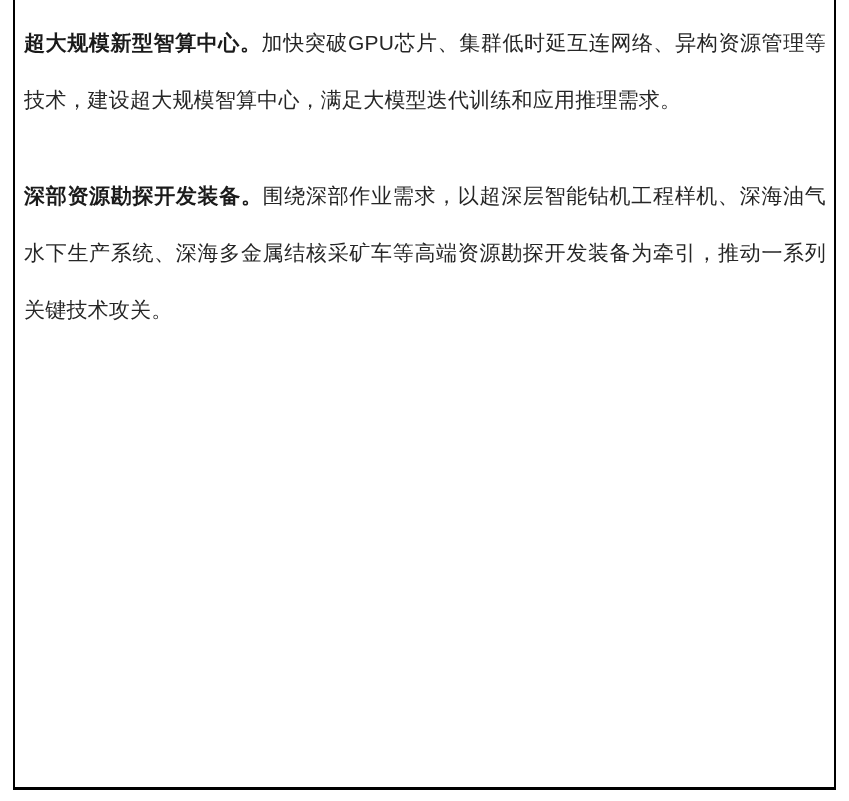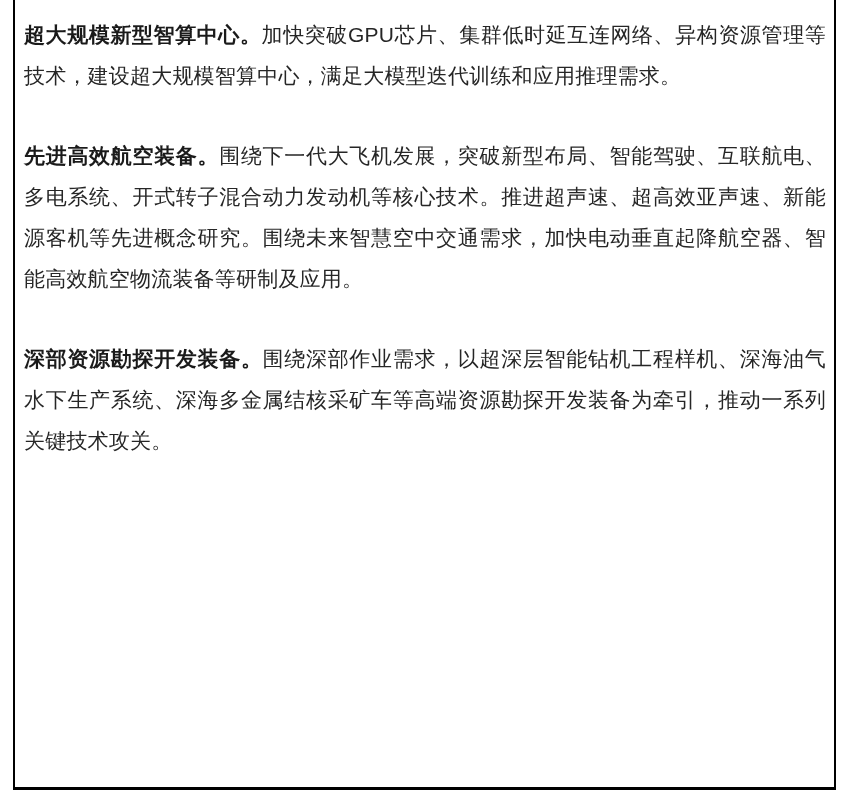--- a/index.html
+++ b/index.html
@@ -19,21 +19,21 @@
     width: 823px;
     min-height: 790px;
     border-left: 2px solid #000000;
     border-right: 2px solid #000000;
     border-bottom: 3px solid #000000;
     padding: 14px 8px 6px 9px;
   }
   .para {
     margin: 0 0 39px 0;
     font-size: 21px;
-    line-height: 41px;
+    line-height: 57px;
     color: #262626;
     text-align: justify;
     text-justify: inter-character;
     letter-spacing: 0.2px;
   }
   .para:last-child {
     margin-bottom: 0;
   }
   .para .term {
     font-weight: 700;
@@ -42,17 +42,16 @@
 </style>
 </head>
 <body>
 
 <div class="doc-cell">
 
   <p class="para"><span class="term">超大规模新型智算中心。</span><span>加快突破GPU芯片、集群低时延互连网络、异构资源管理等技术，建设超大规模智算中心，满足大模型迭代训练和应用推理需求。</span></p>
 
 
 
-  <p class="para"><span class="term">先进高效航空装备。</span><span>围绕下一代大飞机发展，突破新型布局、智能驾驶、互联航电、多电系统、开式转子混合动力发动机等核心技术。推进超声速、超高效亚声速、新能源客机等先进概念研究。围绕未来智慧空中交通需求，加快电动垂直起降航空器、智能高效航空物流装备等研制及应用。</span></p>
 
   <p class="para"><span class="term">深部资源勘探开发装备。</span><span>围绕深部作业需求，以超深层智能钻机工程样机、深海油气水下生产系统、深海多金属结核采矿车等高端资源勘探开发装备为牵引，推动一系列关键技术攻关。</span></p>
 
 </div>
 
 </body></html>

